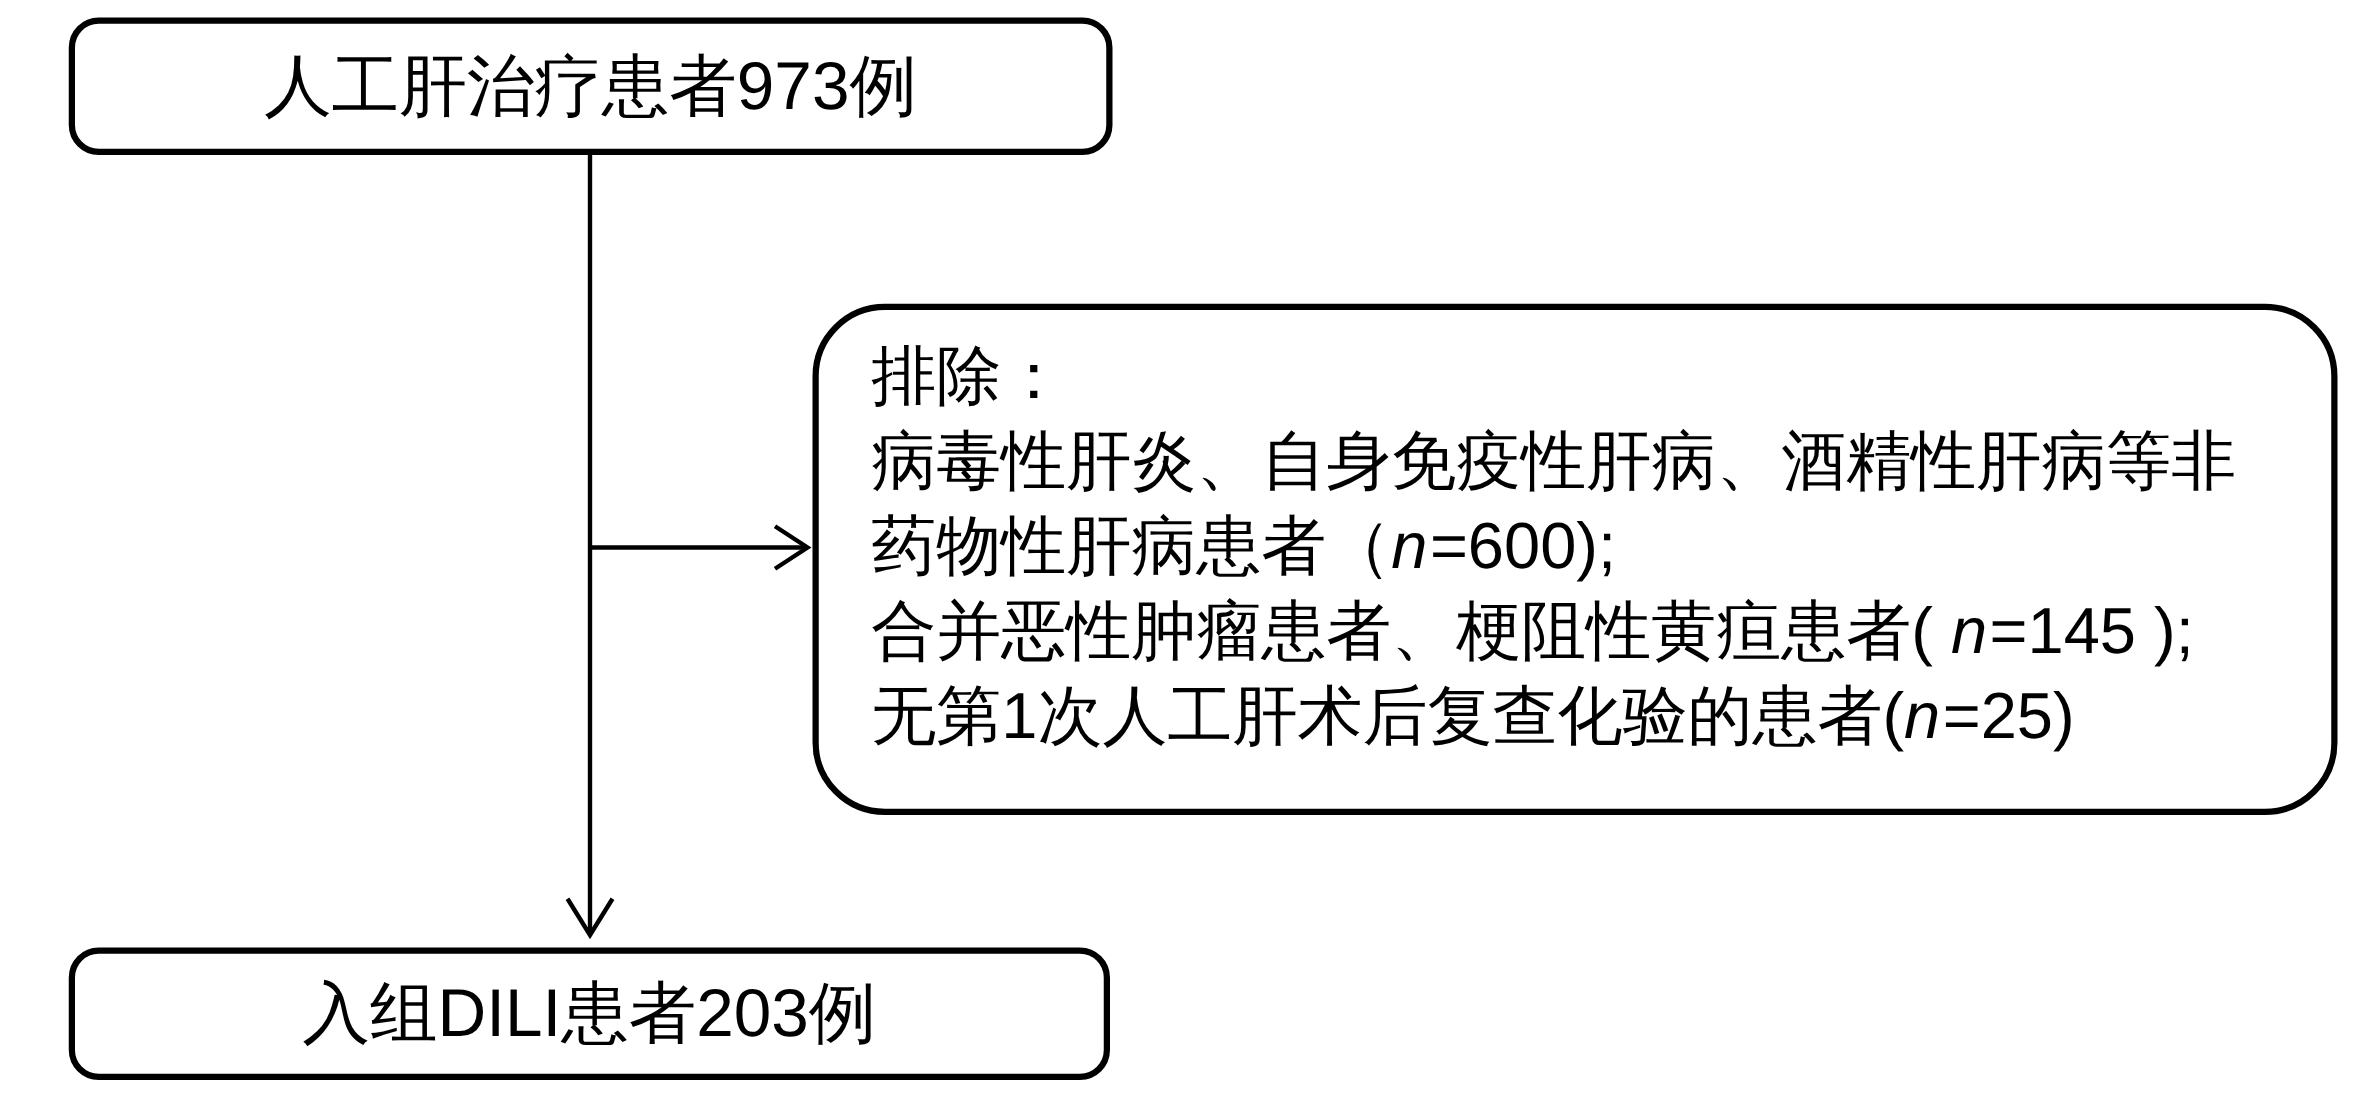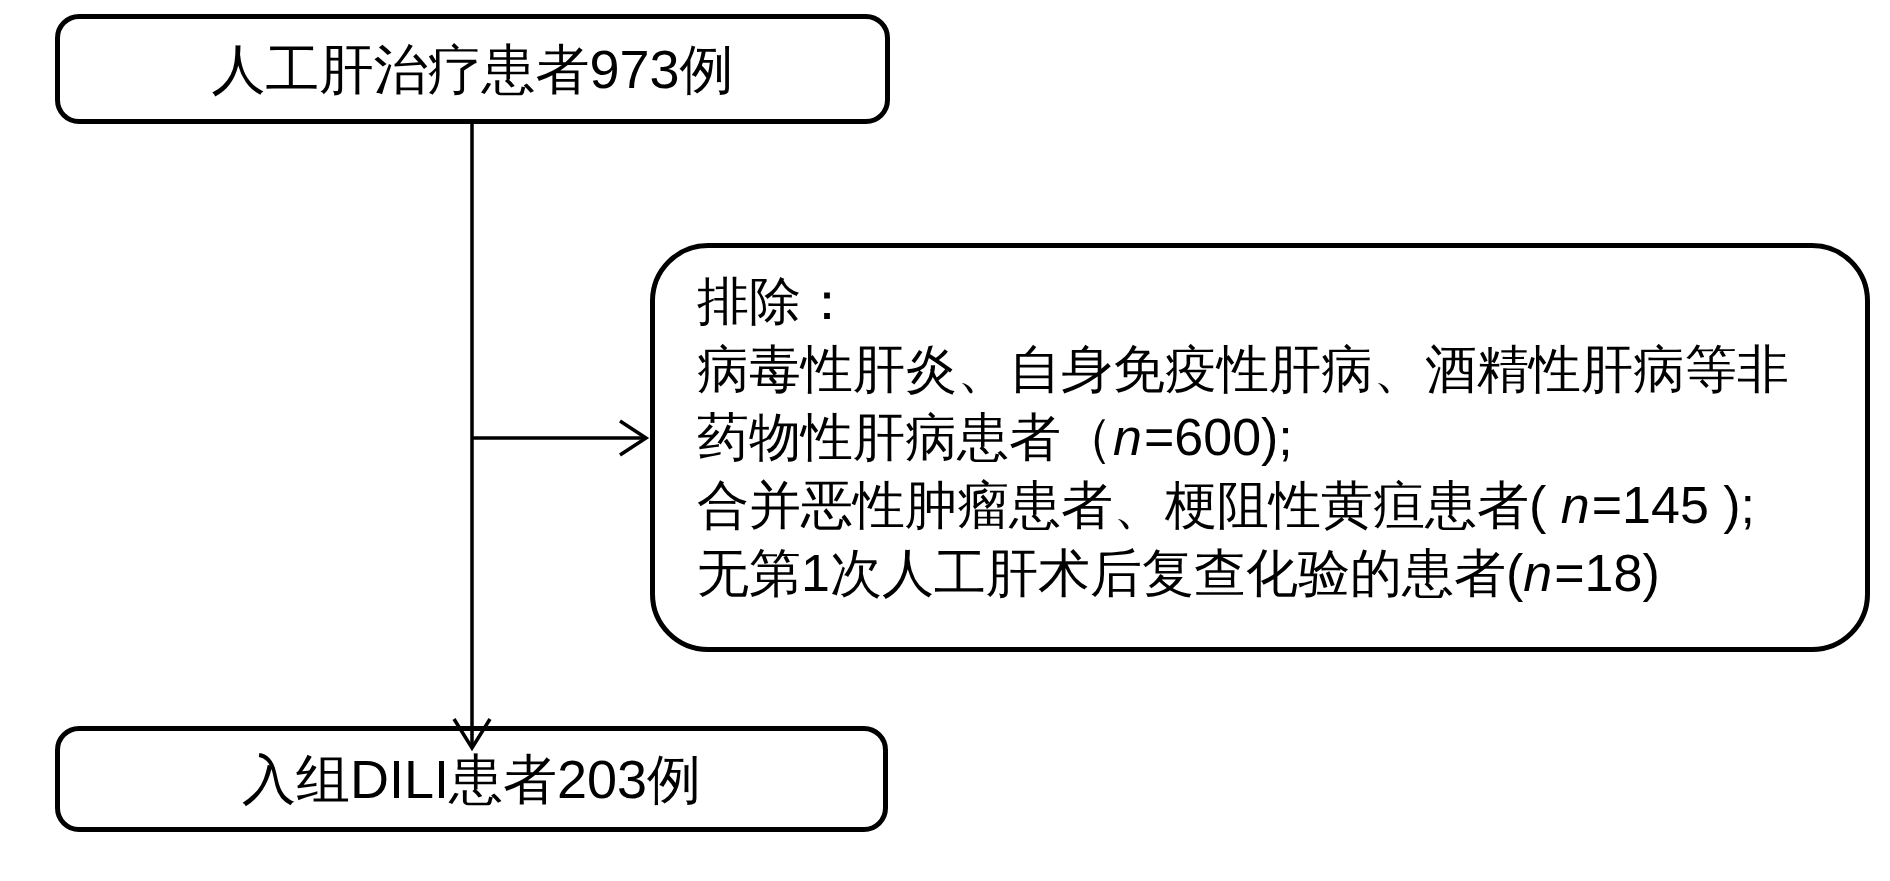--- a/index.html
+++ b/index.html
@@ -31,21 +31,21 @@
   }
   .node.top-node {
     left: 55px;
     top: 14px;
     width: 835px;
     height: 110px;
     justify-content: center;
   }
   .node.bottom-node {
     left: 55px;
-    top: 726px;
+    top: 758px;
     width: 833px;
     height: 106px;
   }
   .exclusion-node {
     position: absolute;
     box-sizing: border-box;
     left: 650px;
     top: 243px;
     width: 1220px;
     height: 409px;
@@ -81,21 +81,21 @@
   <div class="node top-node">
     <span>人工肝治疗患者973例</span>
   </div>
 
   <div class="exclusion-node">
     <div>
         <div class="ex-line"><span>排除：</span></div>
         <div class="ex-line"><span>病毒性肝炎、自身免疫性肝病、酒精性肝病等非</span></div>
         <div class="ex-line"><span>药物性肝病患者（</span><span class="italic-n">n</span><span>=600);</span></div>
         <div class="ex-line"><span>合并恶性肿瘤患者、梗阻性黄疸患者( </span><span class="italic-n">n</span><span>=145 );</span></div>
-        <div class="ex-line"><span>无第1次人工肝术后复查化验的患者(</span><span class="italic-n">n</span><span>=18)</span></div>
+        <div class="ex-line"><span>无第1次人工肝术后复查化验的患者(</span><span class="italic-n">n</span><span>=25)</span></div>
       </div>
   </div>
 
   <div class="node bottom-node">
     <span>入组DILI患者203例</span>
   </div>
 
   <svg class="connectors" viewBox="0 0 1890 881">
     <g stroke="#000000" stroke-width="3.5" fill="none">
       <line x1="472" y1="124" x2="472" y2="748"></line>

